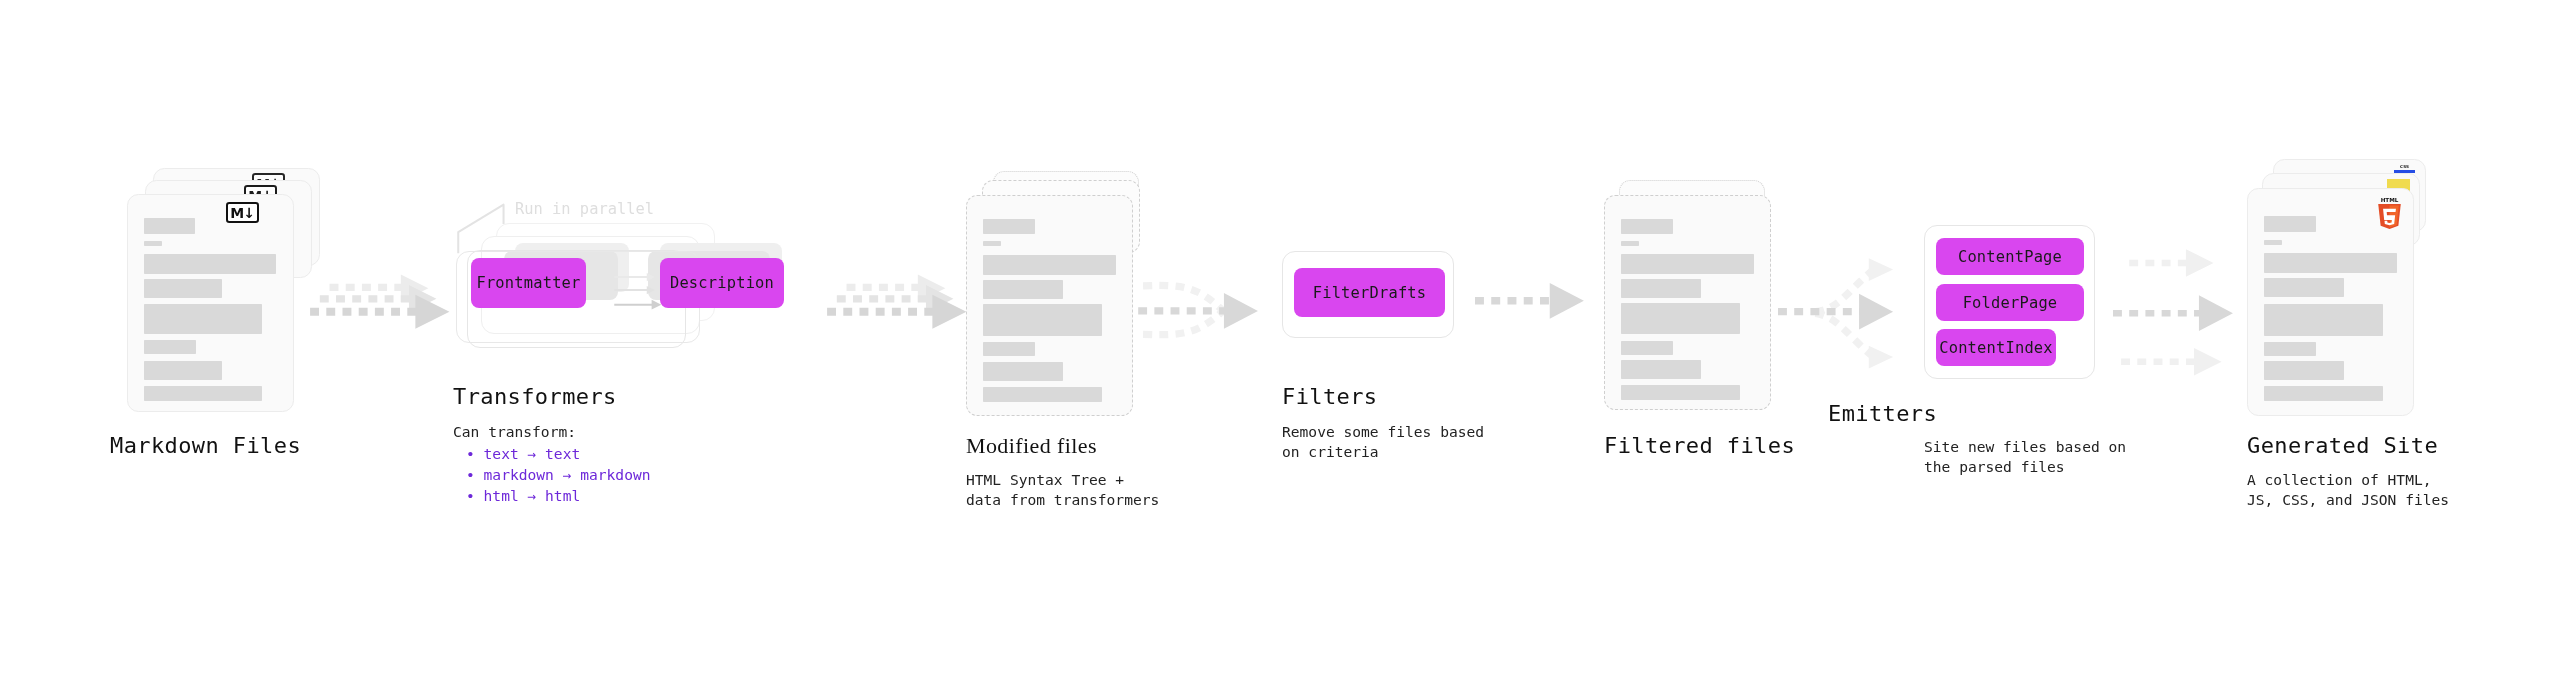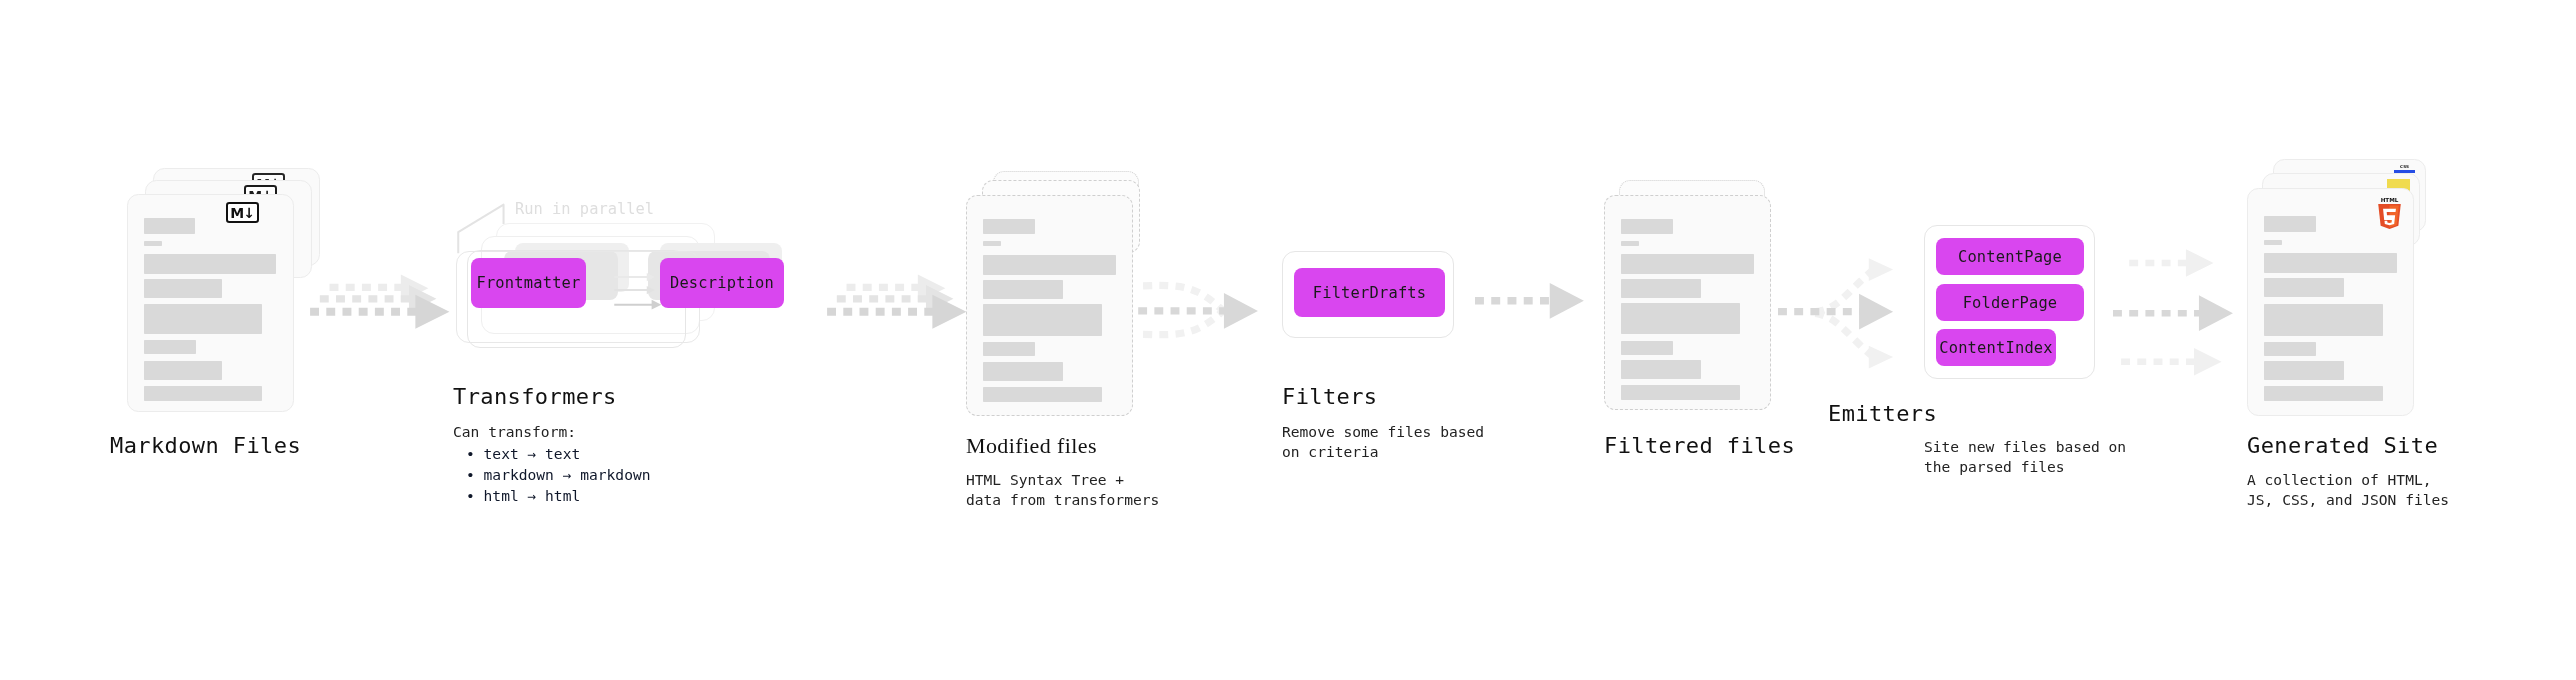--- a/index.html
+++ b/index.html
@@ -30,21 +30,21 @@
   
   .pbox{position:absolute;border:1.6px solid #e6e6e6;border-radius:13px;background:#ffffff;box-sizing:border-box;}
   .chip{position:absolute;background:#d946ef;border-radius:8.1px;display:flex;align-items:center;justify-content:center;
         font-size:15.4px;color:#1a1a1a;letter-spacing:0.2px;white-space:nowrap;}
 
   
   .title{position:absolute;font-size:22px;letter-spacing:0.4px;color:#111;white-space:nowrap;}
   .sub{position:absolute;font-size:14.6px;line-height:20.3px;color:#222;white-space:pre;}
   .ghost{position:absolute;font-size:15.4px;color:#dedede;white-space:nowrap;}
 
-  .listblk{position:absolute;font-size:14.6px;line-height:21px;color:#0f172a;white-space:pre;}
+  .listblk{position:absolute;font-size:14.6px;line-height:21px;color:#6d28d9;white-space:pre;}
   svg{position:absolute;overflow:visible;}
   .arrowsvg{position:absolute;}
 </style>
 </head>
 <body>
 
 <div class="stage">
 
   <div class="node">
 

